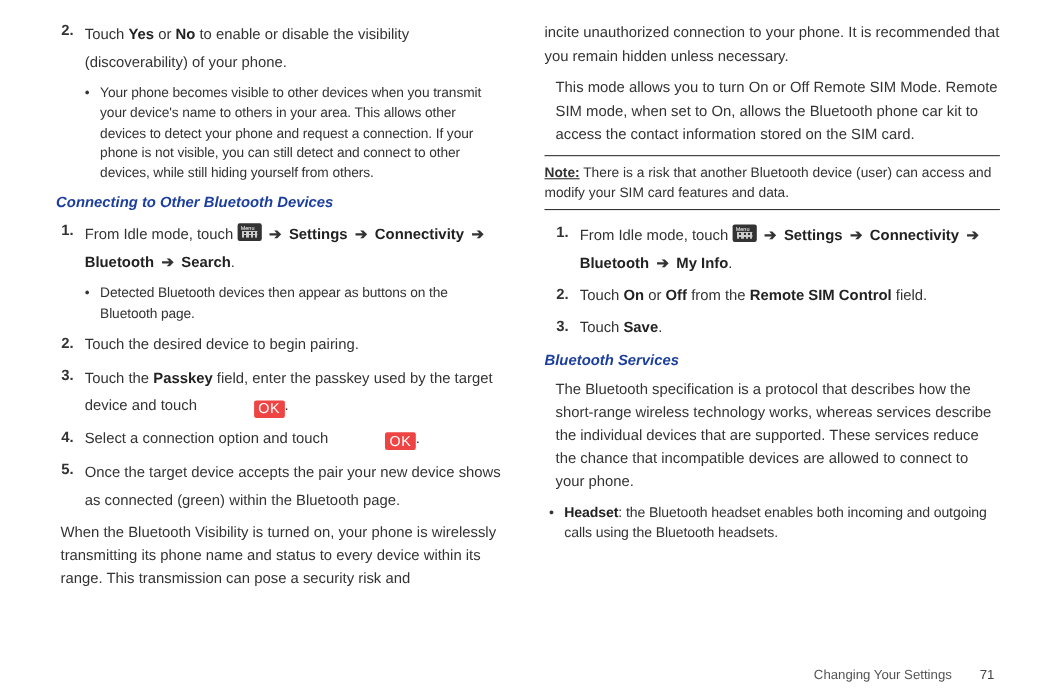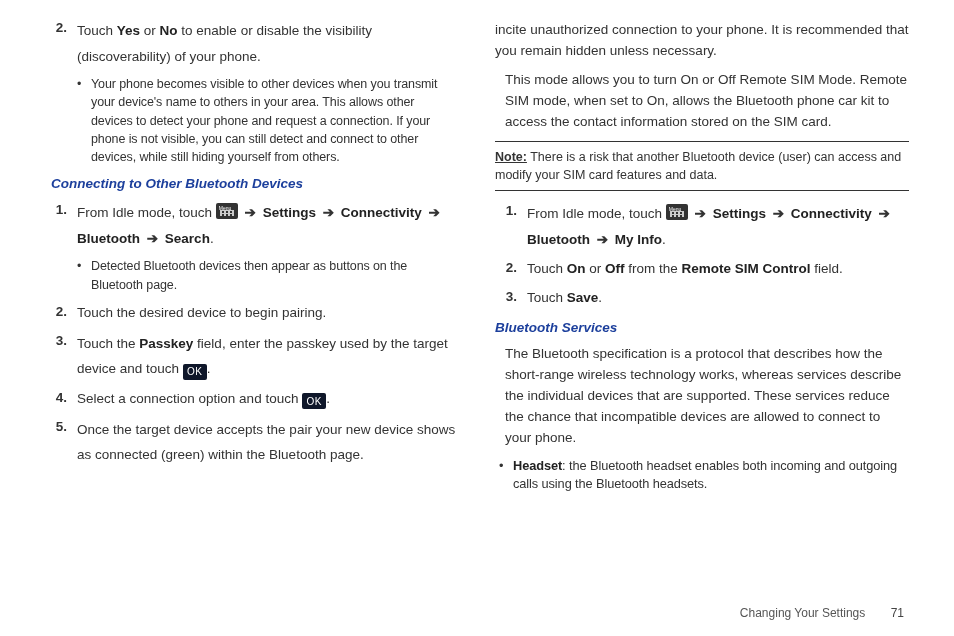--- a/index.html
+++ b/index.html
@@ -105,28 +105,29 @@
     background:
       repeating-linear-gradient(to right, #ccc 0 2px, transparent 2px 4px),
       repeating-linear-gradient(to bottom, #ccc 0 1px, transparent 1px 3px);
   }
   .icon-ok {
     display: inline-flex;
     align-items: center;
     justify-content: center;
     min-width: 24px;
     height: 16px;
-    background: #0f172a;
+    background: #ef4444;
     color: #fff;
-    font-size: 10px;
+    font-size: 13px;
     font-weight: normal;
     border-radius: 2px;
     padding: 0 4px;
     vertical-align: -2px;
     letter-spacing: 0.5px;
+    margin-left: 48px;
   }
   .arrow {
     display: inline-block;
     padding: 0 3px;
     font-weight: bold;
   }
   .note-block {
     border-top: 1px solid #333;
     border-bottom: 1px solid #333;
     padding: 6px 0;
@@ -210,20 +211,21 @@
         <span class="icon-ok">OK</span><span>.</span>
       </div>
     </div>
 
     <div class="num-item">
       <div class="num">5.</div>
       <div class="body">Once the target device accepts the pair your new device shows as connected (green) within the Bluetooth page.</div>
     </div>
 
 
+    <div class="para">When the Bluetooth Visibility is turned on, your phone is wirelessly transmitting its phone name and status to every device within its range. This transmission can pose a security risk and</div>
 
   </div>
 
   <div class="col">
 
     <div class="para nomargin-left">incite unauthorized connection to your phone. It is recommended that you remain hidden unless necessary.</div>
 
 
     <div class="para">This mode allows you to turn On or Off Remote SIM Mode. Remote SIM mode, when set to On, allows the Bluetooth phone car kit to access the contact information stored on the SIM card.</div>
 

